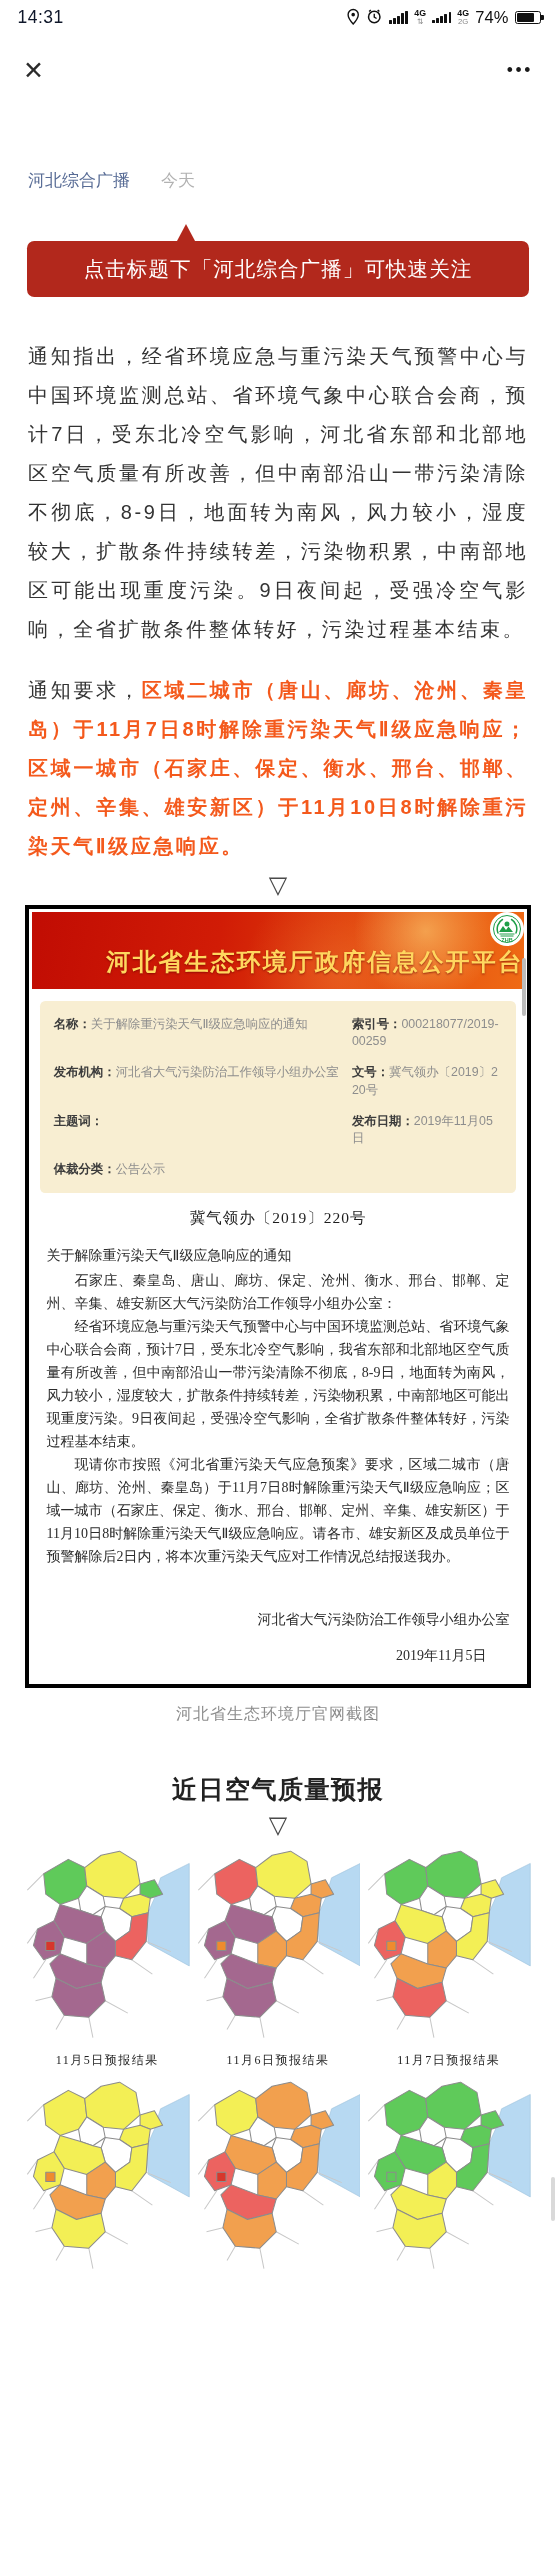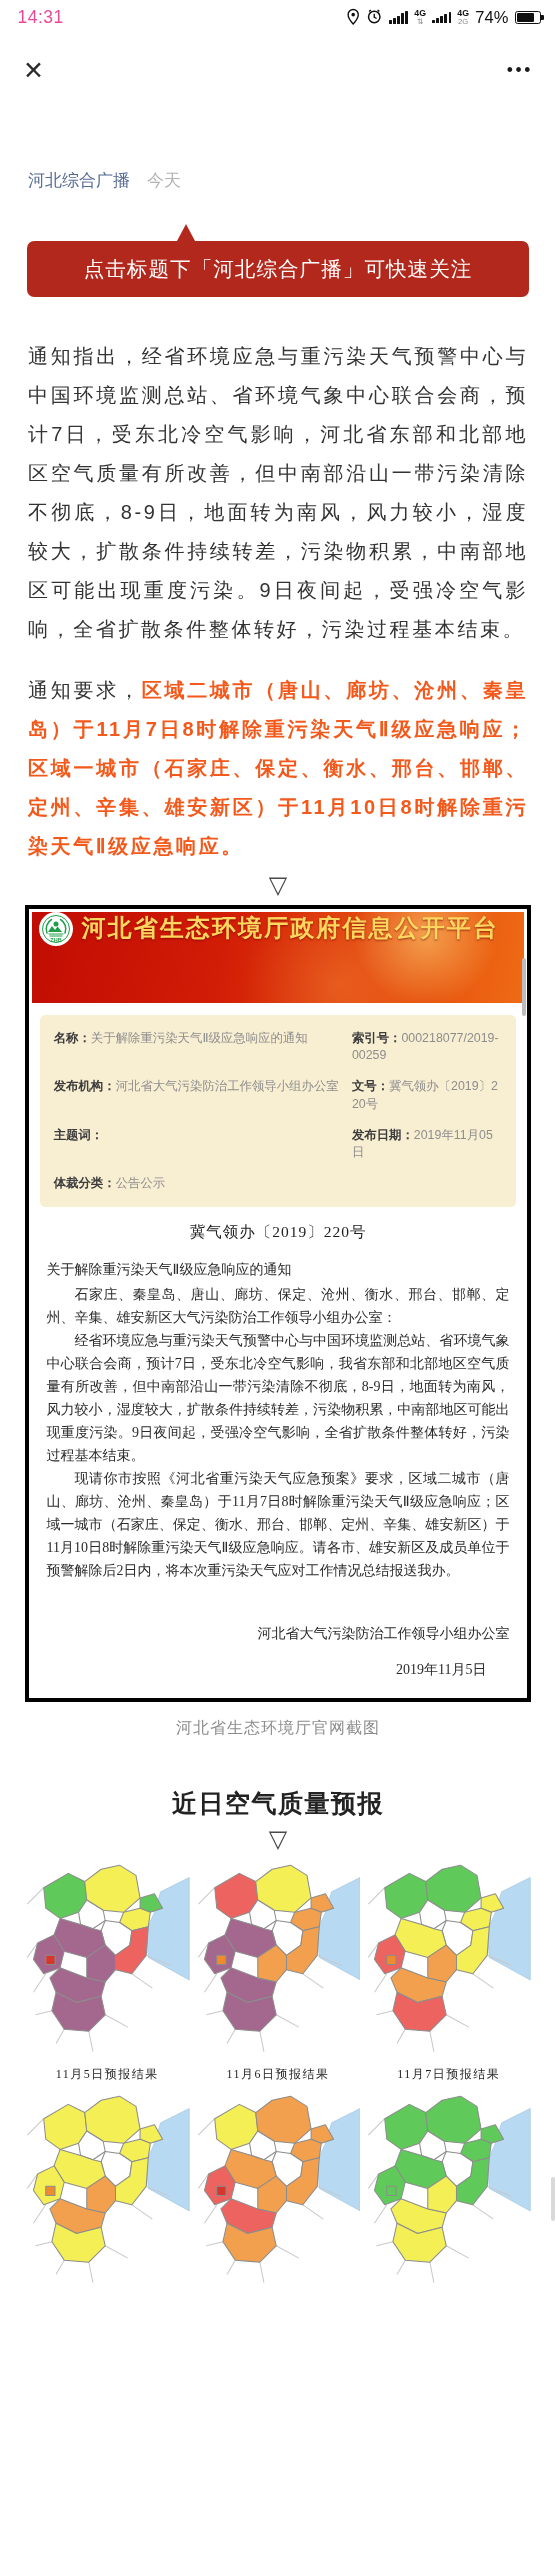--- a/index.html
+++ b/index.html
@@ -2,40 +2,40 @@
 <html style="font-size:8.2px"><head>
 <meta charset="utf-8">
 <style>
   * { box-sizing: border-box; margin: 0; padding: 0; }
   html,body { background:#fff; }
   .page { position:relative; width:556px; height:3838px; margin:0 auto; overflow:hidden;
           background:#fff; font-family:"Liberation Sans",sans-serif; color:#333; }
 
   
   .statusbar { height:32px; display:flex; align-items:center; padding:3.1px 15.5px 0 17.5px; }
-  .sb-time { font-size:17.5px; color:#ec4899; letter-spacing:0.5px; }
+  .sb-time { font-size:17.5px; color:#0f172a; letter-spacing:0.5px; }
   .sb-right { margin-left:auto; display:flex; align-items:center; gap:6.2px; }
   .sb-bars { display:flex; align-items:flex-end; gap:1.5px; }
   .sb-bars i { display:block; width:2.6px; background:#111; border-radius:0.5px; }
   .sb-net { display:flex; flex-direction:column; line-height:8.2px; align-items:center; }
   .sb-net b { font-size:8.8px; color:#111; font-weight:bold; }
   .sb-net span { font-size:7.7px; color:#888; }
   .sb-batt-pct { font-size:16.5px; color:#111; }
   .battery { position:relative; width:26px; height:13.4px; border:1.5px solid #111; border-radius:2.6px; }
   .battery::after { content:""; position:absolute; right:-4.1px; top:3.1px; width:2.6px; height:5.2px; background:#111; border-radius:0 1px 1px 0; }
   .battery i { position:absolute; left:1px; top:1px; bottom:1px; width:74%; background:#111; border-radius:1px; }
 
   
   .navbar { height:77px; display:flex; align-items:center; padding:0 23px; }
   .nav-close { font-size:25px; font-weight:300; color:#2b2b2b; cursor:pointer; }
   .nav-more { margin-left:auto; font-size:17.5px; letter-spacing:2.6px; color:#1a1a1a; cursor:pointer; }
 
   
   .title { width:453px; margin:37px 28px 0; font-size:27px; line-height:47px; font-weight:bold; color:#121212; letter-spacing:0.5px; }
-  .byline { margin:60px 28px 0; font-size:17px; display:flex; gap:17px; align-items:baseline; }
+  .byline { margin:60px 28px 0; font-size:17px; display:flex; gap:31px; align-items:baseline; }
   .byline .account { color:#576b95; cursor:pointer; }
   .byline .date { color:#b2b2b2; }
 
   
   .bubble-wrap { margin:31px 27px 0; position:relative; padding-top:17.5px; }
   .bubble { background:#b2281c; border-radius:7.2px; height:56px; display:flex; align-items:center; justify-content:center; }
   .bubble::before { content:""; position:absolute; top:0.5px; left:150px; border:9.3px solid transparent; border-bottom:17.5px solid #b2281c; border-top:none; }
   .bubble span { color:#fff; font-size:20.6px; font-weight:normal; letter-spacing:1px; }
 
   
@@ -43,22 +43,22 @@
   .para.first { margin-top:50px; }
   .para.gap-lg { margin-top:22px; }
   .hl { color:#f4591c; font-weight:bold; }
 
   .sec-head { margin-top:29px; text-align:center; font-size:20.6px; font-weight:bold; color:#222; letter-spacing:1.5px; }
   .sec-head.big { margin-top:48px; font-size:25px; }
   .tri { text-align:center; font-size:24px; color:#4a4a4a; font-weight:200; margin-top:7.2px; line-height:1; }
 
   
   .doc { margin:8.2px 25px 0; border:4.1px solid #000; background:#fff; min-height:745px; position:relative; }
-  .doc-banner { position:relative; margin:3.1px 3.1px 0; height:91px; overflow:hidden;
-      background:linear-gradient(100deg,#c10c03 0%,#d11c06 38%,#e2450b 68%,#ef6b15 100%); display:flex; align-items:flex-start; }
+  .doc-banner { position:relative; margin:3.1px 3.1px 0; height:77px; overflow:hidden;
+      background:linear-gradient(100deg,#c10c03 0%,#d11c06 38%,#e2450b 68%,#ef6b15 100%); display:flex; align-items:flex-end;flex-direction:column; }
   .doc-banner::after { content:""; position:absolute; inset:0;
       background:radial-gradient(circle at 80% 25%, rgba(255,225,130,.55), transparent 18%),
                  radial-gradient(circle at 62% 80%, rgba(255,180,90,.25), transparent 30%); }
   .logo { position:relative; z-index:2; width:34px; height:34px; margin-left:7.2px; border-radius:50%; background:#fff;
           display:flex; align-items:center; justify-content:center; flex:none; }
   .doc-banner h2 { position:relative; z-index:2; margin-left:8.2px; font-size:24px; font-weight:bold; color:#ffd75e;
           letter-spacing:2.1px; text-shadow:0 1px 2.1px rgba(110,0,0,.65); white-space:nowrap; }
   .doc-info { margin:12.4px 11.3px 0; background:#f8eed2; border-radius:5.2px; padding:14.4px 13.4px;
           display:grid; grid-template-columns:1.9fr 1fr; column-gap:12.4px; row-gap:13.4px; font-size:12.4px; line-height:17.5px; }
   .doc-info .cell b { color:#3c3c3c; font-weight:bold; }

